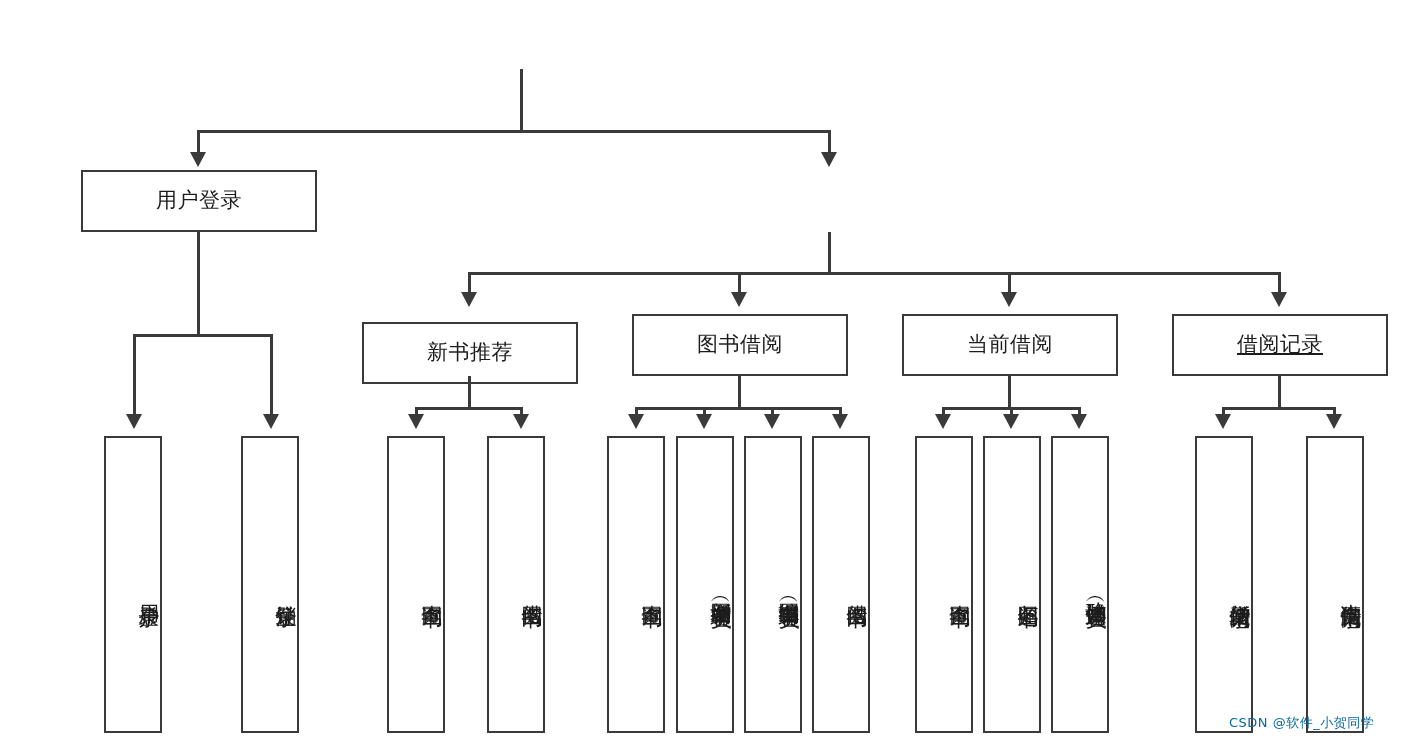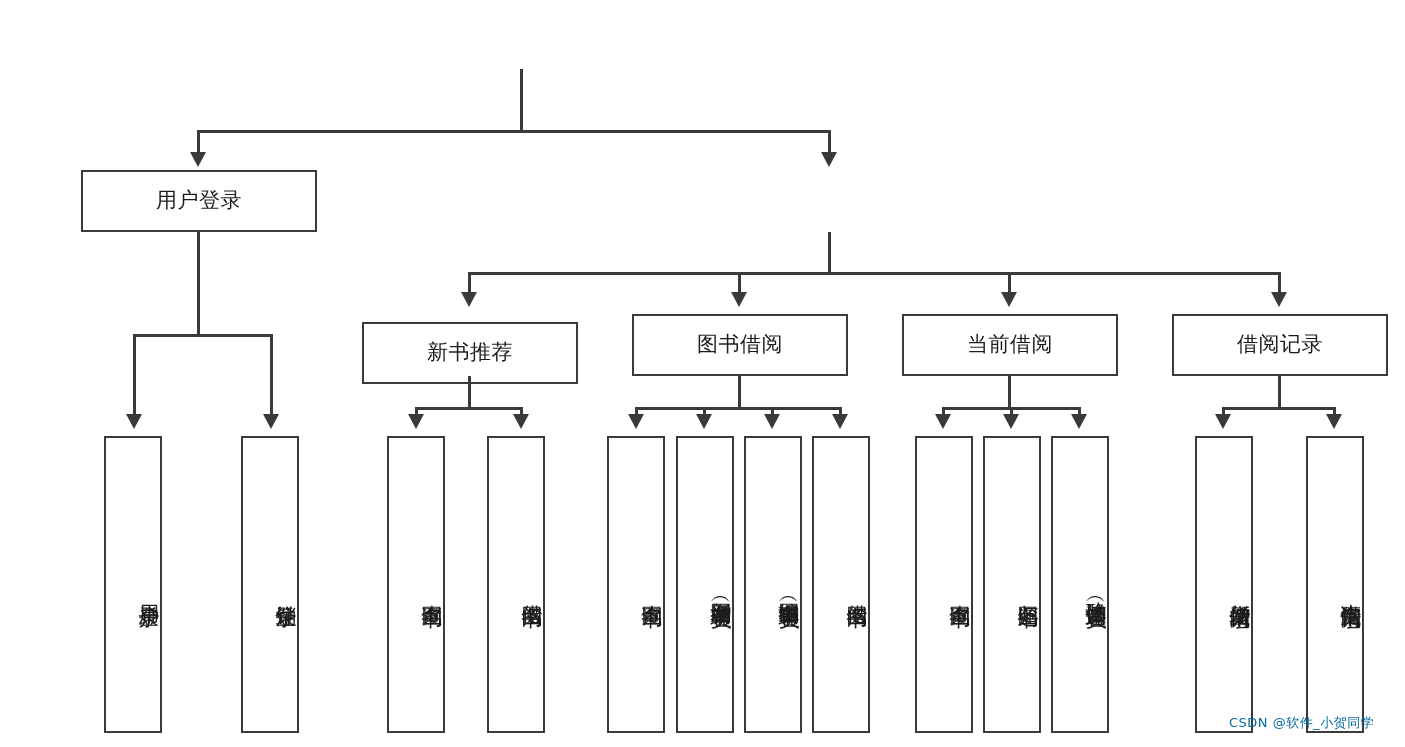--- a/index.html
+++ b/index.html
@@ -114,21 +114,21 @@
 
   <div class="node h" style="left:362px;top:314px;width:216px;height:62px;margin-top:8px;">
     <span>新书推荐</span>
   </div>
   <div class="node h" style="left:902px;top:314px;width:216px;height:62px;">
     <span>当前借阅</span>
   </div>
   <div class="node h" style="left:632px;top:314px;width:216px;height:62px;">
     <span>图书借阅</span>
   </div>
-  <div class="node h" style="left:1172px;top:314px;width:216px;height:62px;">
+  <div class="node h" style="left:1172px;top:314px;width:216px;height:62px;text-decoration:underline;">
     <span>借阅记录</span>
   </div>
 
   <div class="ln vline" style="left:468px;top:376px;width:3px;height:33px;"></div>
   <div class="ln hline" style="left:415px;top:407px;width:108px;height:3px;"></div>
   <div class="ln vline" style="left:415px;top:407px;width:3px;height:9px;"></div>
   <div class="arrow" style="left:408px;top:414px;"></div>
   <div class="ln vline" style="left:520px;top:407px;width:3px;height:9px;"></div>
   <div class="arrow" style="left:513px;top:414px;"></div>
 

